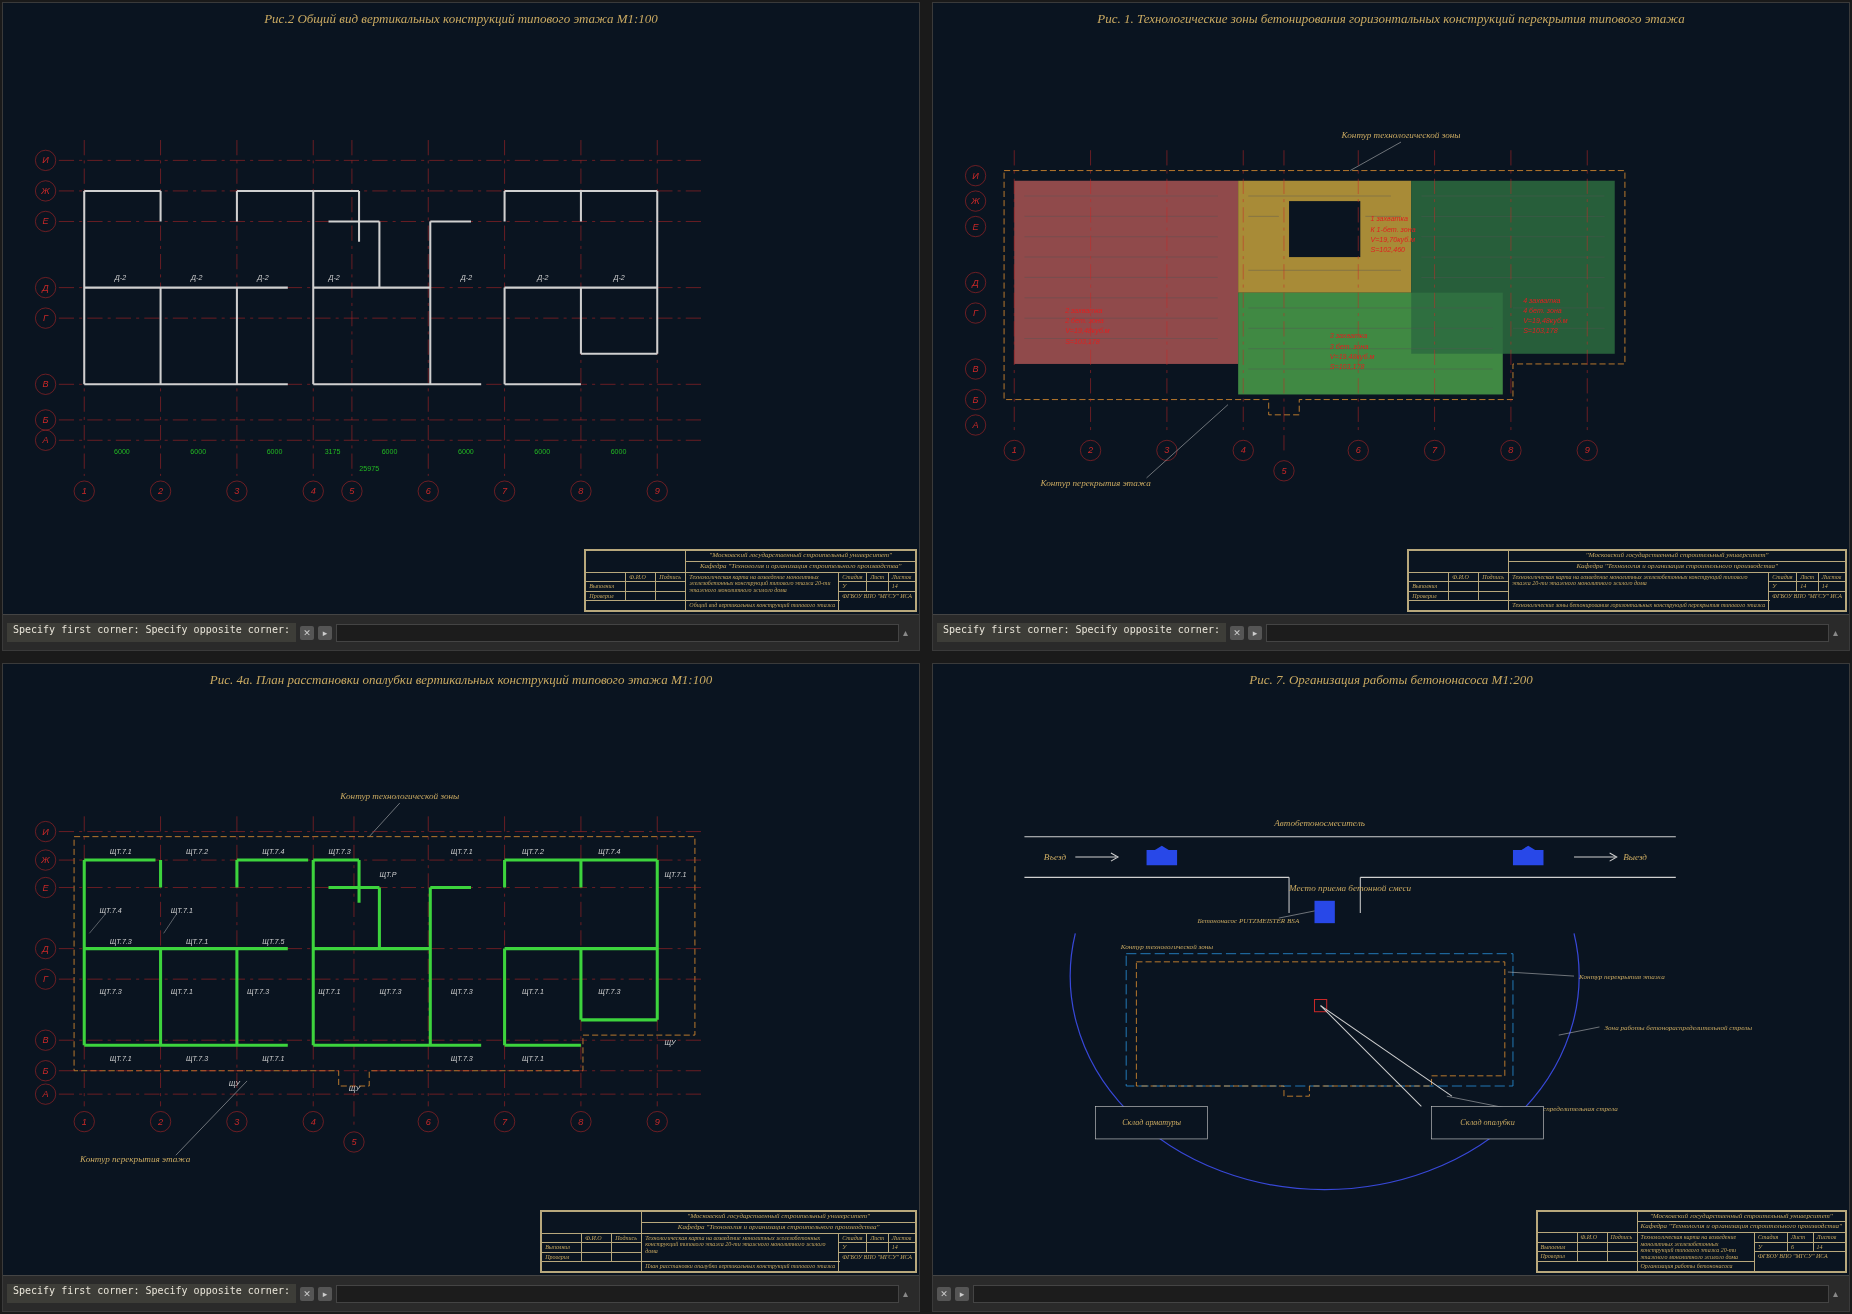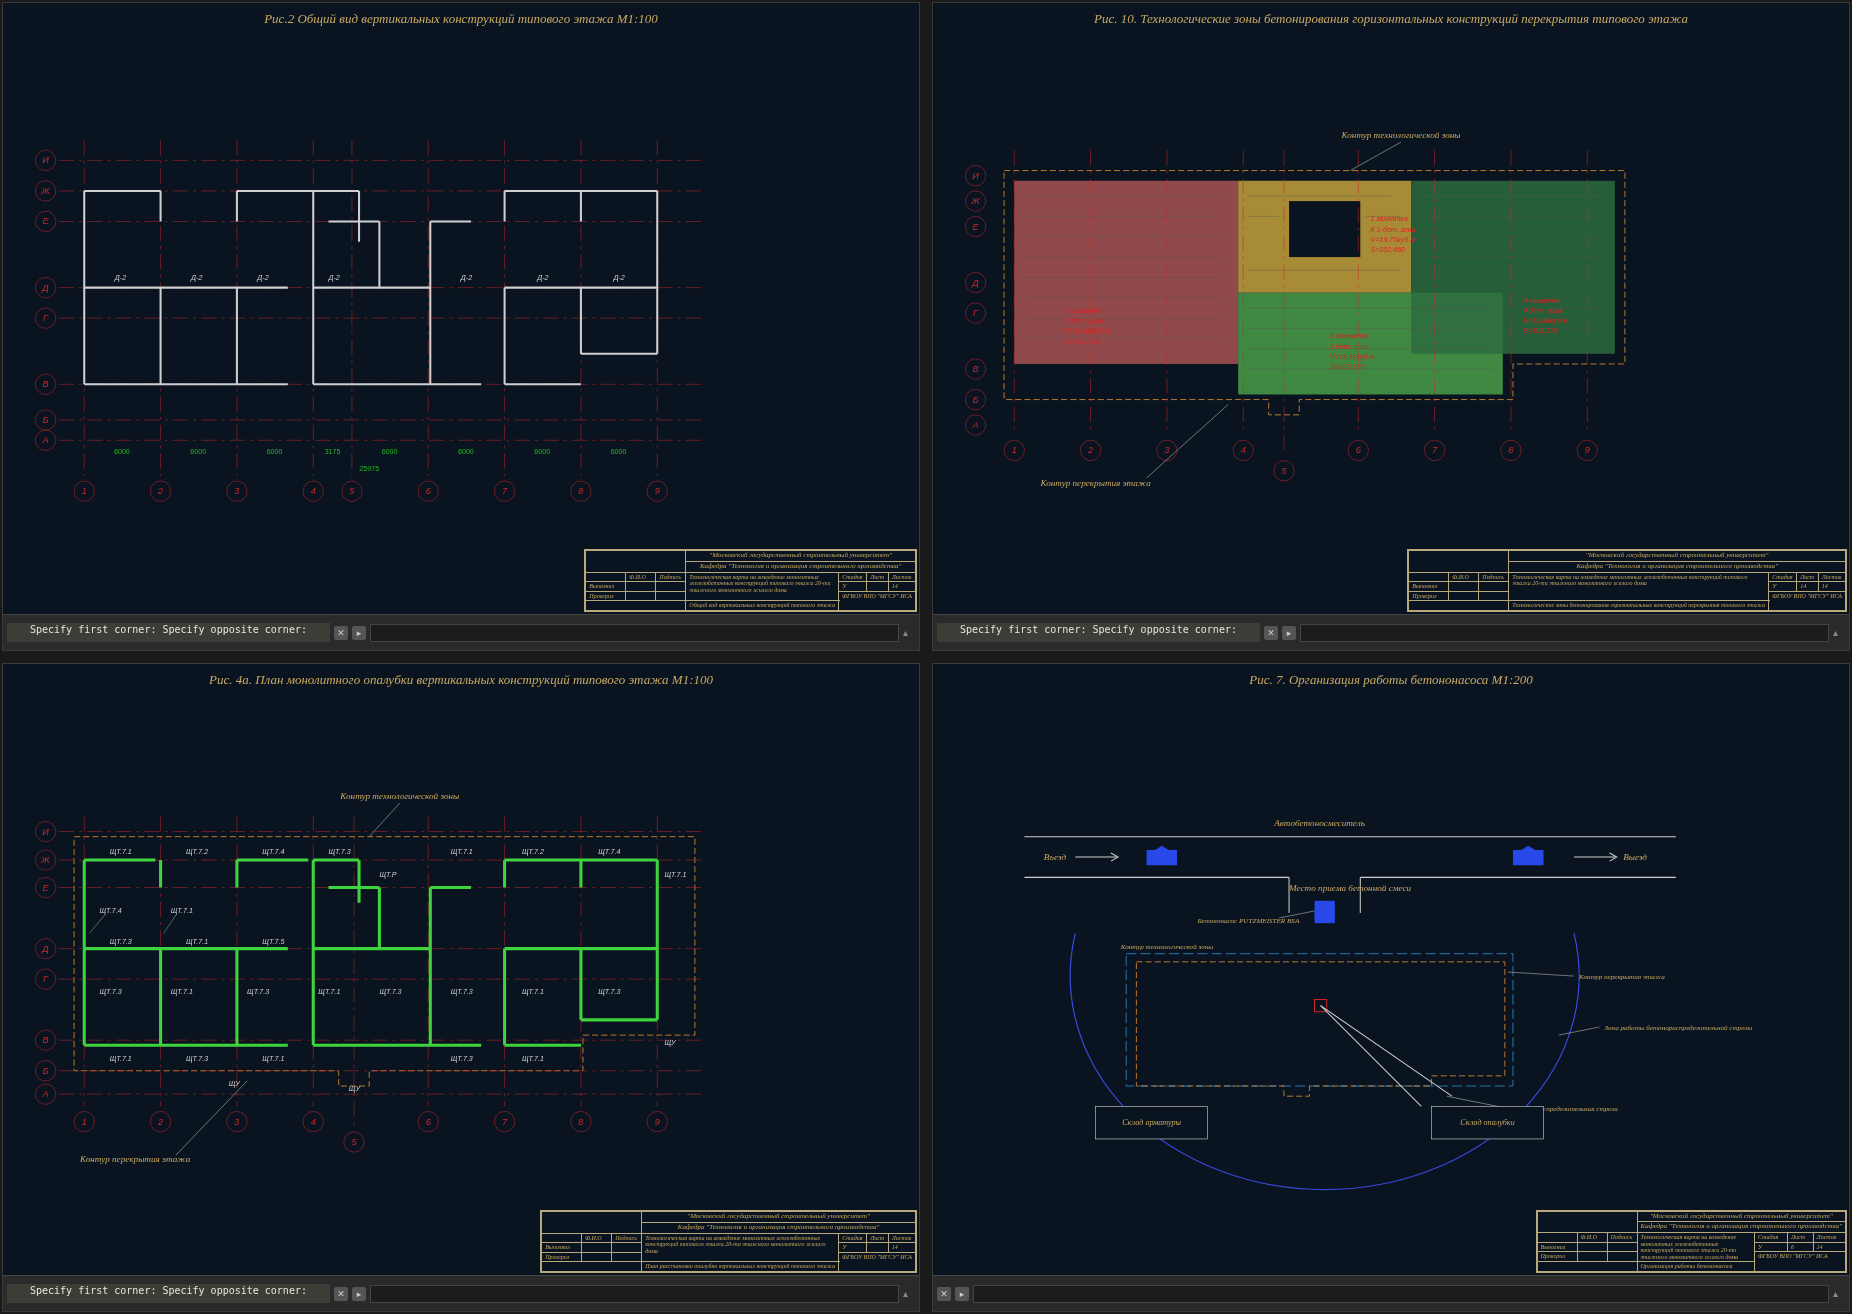--- a/index.html
+++ b/index.html
@@ -2,21 +2,21 @@
 <html><head>
 <meta charset="utf-8">
 <style>
 *{box-sizing:border-box;margin:0;padding:0}
 body{background:#1a1a1a;font-family:Arial,sans-serif;width:1852px;height:1314px;overflow:hidden}
 .grid{display:grid;grid-template-columns:1fr 1fr;grid-template-rows:1fr 1fr;gap:12px;width:100%;height:100%;padding:2px}
 .viewport{background:#0a1420;border:1px solid #3a3a3a;position:relative;overflow:hidden;display:flex;flex-direction:column}
 .drawing-area{flex:1;position:relative;background:#0a1420}
 .title-text{position:absolute;top:8px;left:50%;transform:translateX(-50%);color:#c9a961;font-style:italic;font-size:13px;white-space:nowrap;z-index:10;font-family:'Times New Roman',serif}
 .cmdbar{background:#2a2a2a;height:36px;display:flex;align-items:center;padding:0 4px;border-top:1px solid #444;gap:4px}
-.cmd-text{color:#e8e4d8;font-size:10px;font-family:Consolas,monospace;background:#3d3d38;height:19px;padding:1px 23px;flex:0 0 auto}
+.cmd-text{color:#e8e4d8;font-size:10px;font-family:Consolas,monospace;background:#3d3d38;height:19px;padding:1px 6px;flex:0 0 auto}
 .cmd-prompt{display:flex;align-items:center;gap:4px;flex:1}
 .cmd-icon{width:14px;height:14px;background:#555;border-radius:2px;display:inline-flex;align-items:center;justify-content:center;font-size:9px;color:#ccc}
 .cmd-input{flex:1;background:#1c1c1c;border:1px solid #444;height:18px;color:#ccc;padding:0 4px;font-size:10px}
 .cmd-menu{width:12px;height:12px;color:#888;font-size:10px}
 .titleblock{position:absolute;bottom:2px;right:2px;border:1px solid #b8a87c;background:#0a1420;z-index:5}
 .tb-table{border-collapse:collapse;font-size:7px;color:#c9a961;font-style:italic;font-family:'Times New Roman',serif}
 .tb-table td{border:1px solid #b8a87c;padding:1px 3px;vertical-align:top;line-height:1.1}
 .tb-header{text-align:center;font-size:7px}
 .tb-small{font-size:6px}
 .plan-svg{position:absolute;top:30px;left:10px;right:10px;bottom:10px}
@@ -186,21 +186,21 @@
   <div class="cmd-prompt">
           <span class="cmd-icon">▸</span>
           <input class="cmd-input" style="">
         </div>
   <span class="cmd-menu">▴</span>
  </div>
 </div>
 
 <div class="viewport">
  <div class="drawing-area">
-  <div class="title-text">Рис. 10. Технологические зоны бетонирования горизонтальных конструкций перекрытия типового этажа</div>
+  <div class="title-text">Рис. 1. Технологические зоны бетонирования горизонтальных конструкций перекрытия типового этажа</div>
   <svg class="plan-svg" viewBox="0 0 900 430">
     <text class="note-text" x="450" y="18">Контур технологической зоны</text>
     <line class="leader" x1="450" y1="22" x2="400" y2="50"></line>
 
     <g>
       <rect class="zone-red" x="70" y="60" width="220" height="180"></rect>
       <rect class="zone-orange" x="290" y="60" width="170" height="110"></rect>
       <rect class="zone-green" x="290" y="170" width="260" height="100"></rect>
       <rect class="zone-darkgreen" x="460" y="60" width="200" height="170"></rect>
 
@@ -330,21 +330,21 @@
   <div class="cmd-prompt">
           <span class="cmd-icon">▸</span>
           <input class="cmd-input" style="">
         </div>
   <span class="cmd-menu">▴</span>
  </div>
 </div>
 
 <div class="viewport">
  <div class="drawing-area">
-  <div class="title-text">Рис. 4а. План монолитного опалубки вертикальных конструкций типового этажа М1:100</div>
+  <div class="title-text">Рис. 4а. План расстановки опалубки вертикальных конструкций типового этажа М1:100</div>
   <svg class="plan-svg" viewBox="0 0 900 430">
     <text class="note-text" x="380" y="18">Контур технологической зоны</text>
     <line class="leader" x1="380" y1="22" x2="350" y2="55"></line>
 
     <path class="contour-dash" d="M60,55 L670,55 L670,250 L560,250 L560,285 L350,285 L350,300 L320,300 L320,285 L60,285 Z"></path>
 
     <g>
       <line class="grid-line-dash" x1="70" y1="35" x2="70" y2="320"></line>
             <circle class="axis-circle" cx="70" cy="335" r="10"></circle>
             <text class="axis-label" x="70" y="335">1</text>

